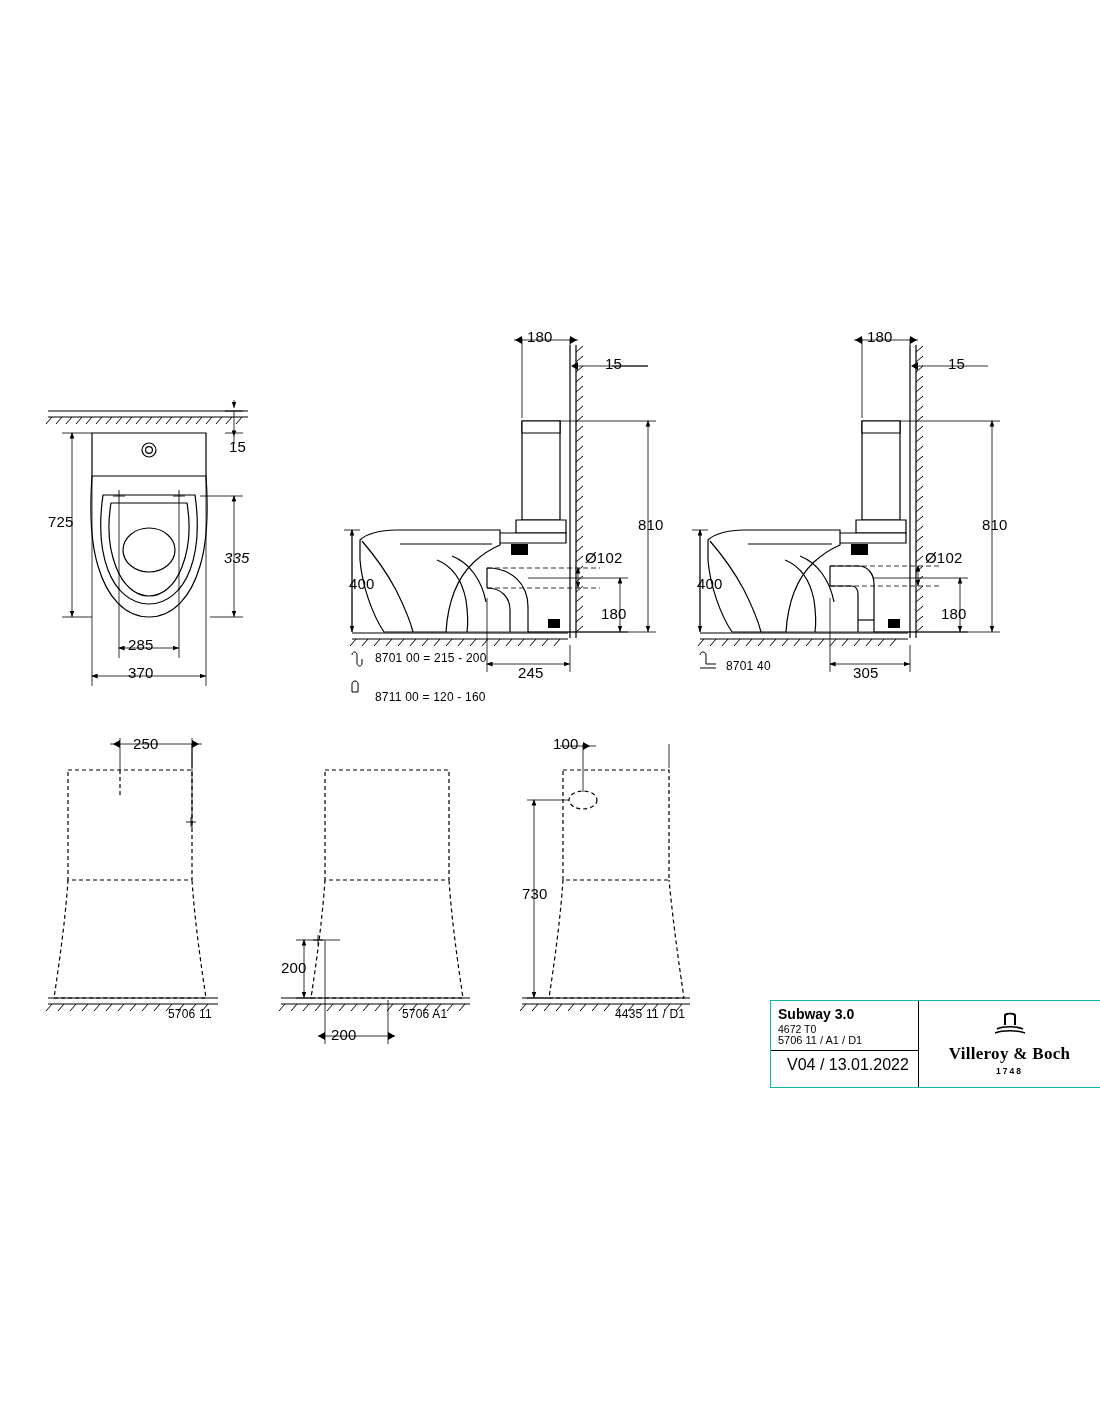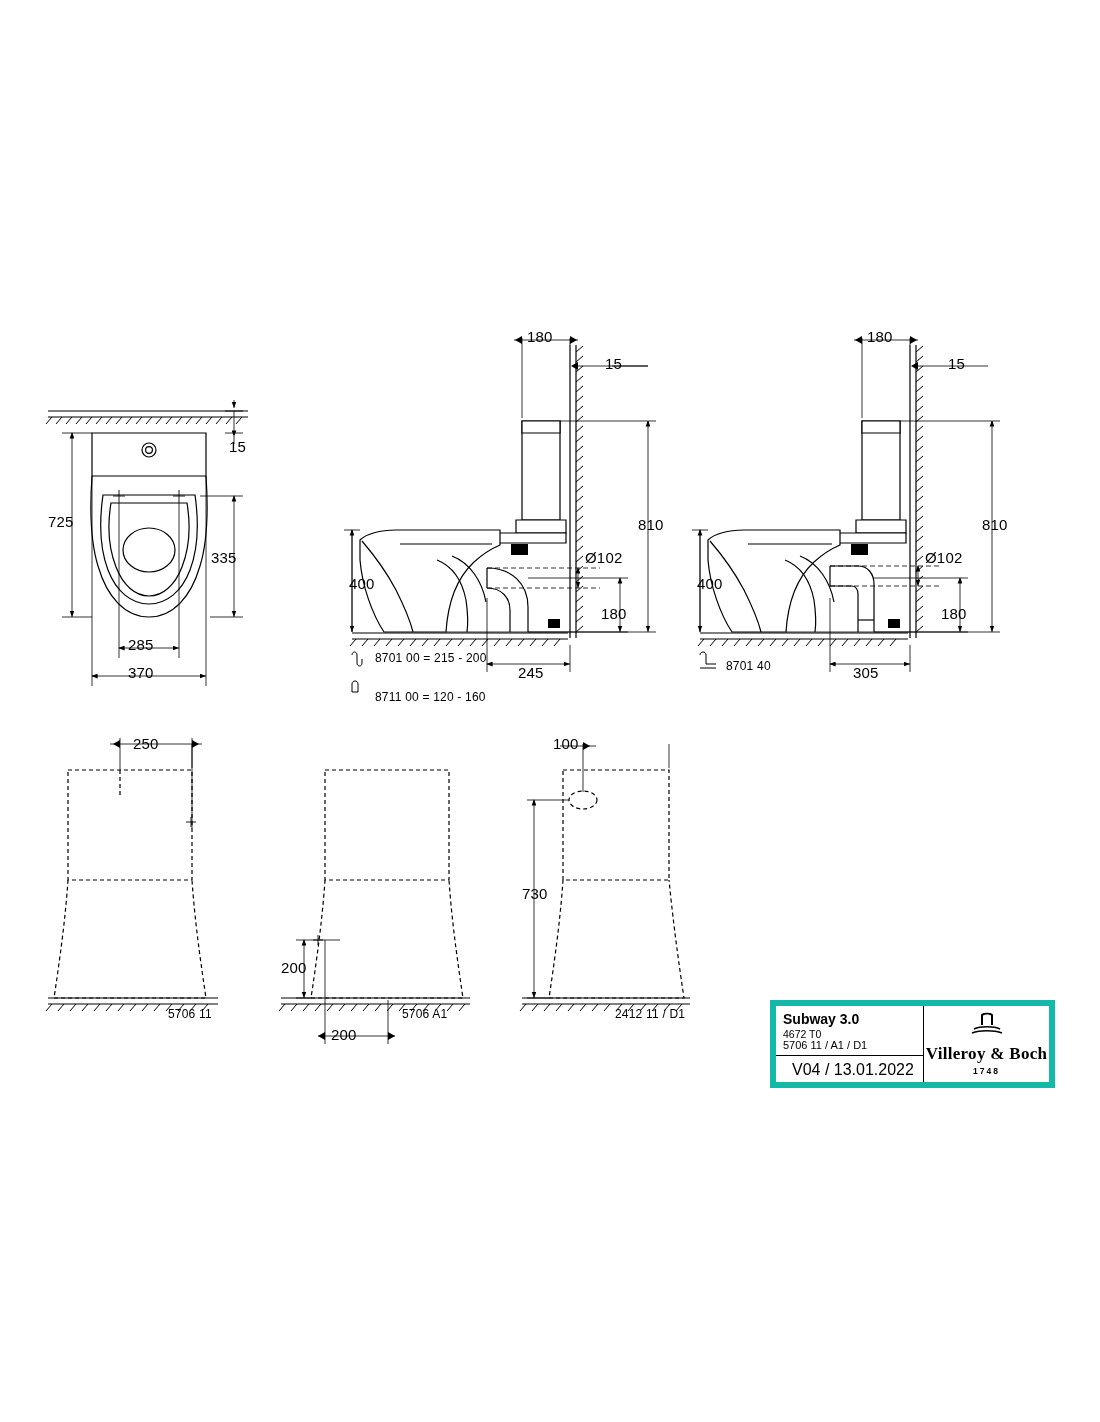--- a/index.html
+++ b/index.html
@@ -1,21 +1,21 @@
 <!DOCTYPE html>
 <html><head>
 <meta charset="utf-8">
 <style>
   html,body{margin:0;padding:0;background:#ffffff;}
   body{width:1100px;height:1422px;position:relative;font-family:"Liberation Sans",sans-serif;color:#000;}
   .sheet{position:absolute;left:0;top:0;width:1100px;height:1422px;}
   .lbl{position:absolute;font-size:15px;letter-spacing:.2px;white-space:nowrap;}
   .lbl.small{font-size:12px;}
   svg{position:absolute;left:0;top:0;}
-  .titleblock{position:absolute;left:770px;top:1000px;width:285px;height:88px;border:6px solid #14b8a6;box-sizing:border-box;}
+  .titleblock{position:absolute;left:770px;top:1000px;width:331px;height:88px;border:1px solid #14b8a6;box-sizing:border-box;}
   .tb-left{position:absolute;left:0;top:0;width:148px;height:100%;box-sizing:border-box;border-right:1px solid #000;}
   .tb-right{position:absolute;left:148px;top:0;right:0;height:100%;}
   .tb-title{position:absolute;left:7px;top:5px;font-size:14px;font-weight:bold;}
   .tb-code1{position:absolute;left:7px;top:22px;font-size:10.5px;}
   .tb-code2{position:absolute;left:7px;top:33px;font-size:11px;}
   .tb-sep{position:absolute;left:0;top:49px;width:148px;height:1px;background:#000;}
   .tb-ver{position:absolute;left:16px;top:55px;font-size:16px;}
   .brand{position:absolute;left:0;top:0;width:100%;height:100%;display:flex;flex-direction:column;align-items:center;justify-content:center;}
   .brand-name{font-family:"Liberation Serif",serif;font-size:17px;font-weight:bold;letter-spacing:.3px;}
   .brand-year{font-size:8.5px;font-weight:bold;letter-spacing:2px;margin-top:2px;}
@@ -450,21 +450,21 @@
         <line x1="527" y1="800" x2="569" y2="800"></line>
         <line x1="527" y1="998" x2="549" y2="998"></line>
         <line x1="534" y1="800" x2="534" y2="998" marker-start="url(#arS)" marker-end="url(#ar)"></line>
       </g>
 
     </g>
   </svg>
 
   <div class="lbl" style="left:229px;top:438px;">15</div>
   <div class="lbl" style="left:48px;top:513px;text-align:right;">725</div>
-  <div class="lbl" style="left:211px;top:549px;">335</div>
+  <div class="lbl" style="left:224px;top:549px;font-style:italic;">335</div>
   <div class="lbl" style="left:128px;top:636px;">285</div>
   <div class="lbl" style="left:128px;top:664px;">370</div>
 
   <div class="lbl" style="left:527px;top:328px;">180</div>
   <div class="lbl" style="left:605px;top:355px;">15</div>
   <div class="lbl" style="left:638px;top:516px;">810</div>
   <div class="lbl" style="left:349px;top:575px;">400</div>
   <div class="lbl" style="left:585px;top:549px;">Ø102</div>
   <div class="lbl" style="left:601px;top:605px;">180</div>
   <div class="lbl" style="left:518px;top:664px;">245</div>
@@ -482,21 +482,21 @@
 
   <div class="lbl" style="left:133px;top:735px;">250</div>
   <div class="lbl small" style="left:168px;top:1007px;">5706 11</div>
 
   <div class="lbl" style="left:281px;top:959px;">200</div>
   <div class="lbl" style="left:331px;top:1026px;">200</div>
   <div class="lbl small" style="left:402px;top:1007px;">5706 A1</div>
 
   <div class="lbl" style="left:553px;top:735px;">100</div>
   <div class="lbl" style="left:522px;top:885px;">730</div>
-  <div class="lbl small" style="left:615px;top:1007px;">2412 11 / D1</div>
+  <div class="lbl small" style="left:615px;top:1007px;">4435 11 / D1</div>
 
   <div class="titleblock">
     <div class="tb-left">
       <div class="tb-title">Subway 3.0</div>
       <div class="tb-code1">4672 T0</div>
       <div class="tb-code2">5706 11 / A1 / D1</div>
       <div class="tb-sep"></div>
       <div class="tb-ver">V04 / 13.01.2022</div>
     </div>
     <div class="tb-right">

